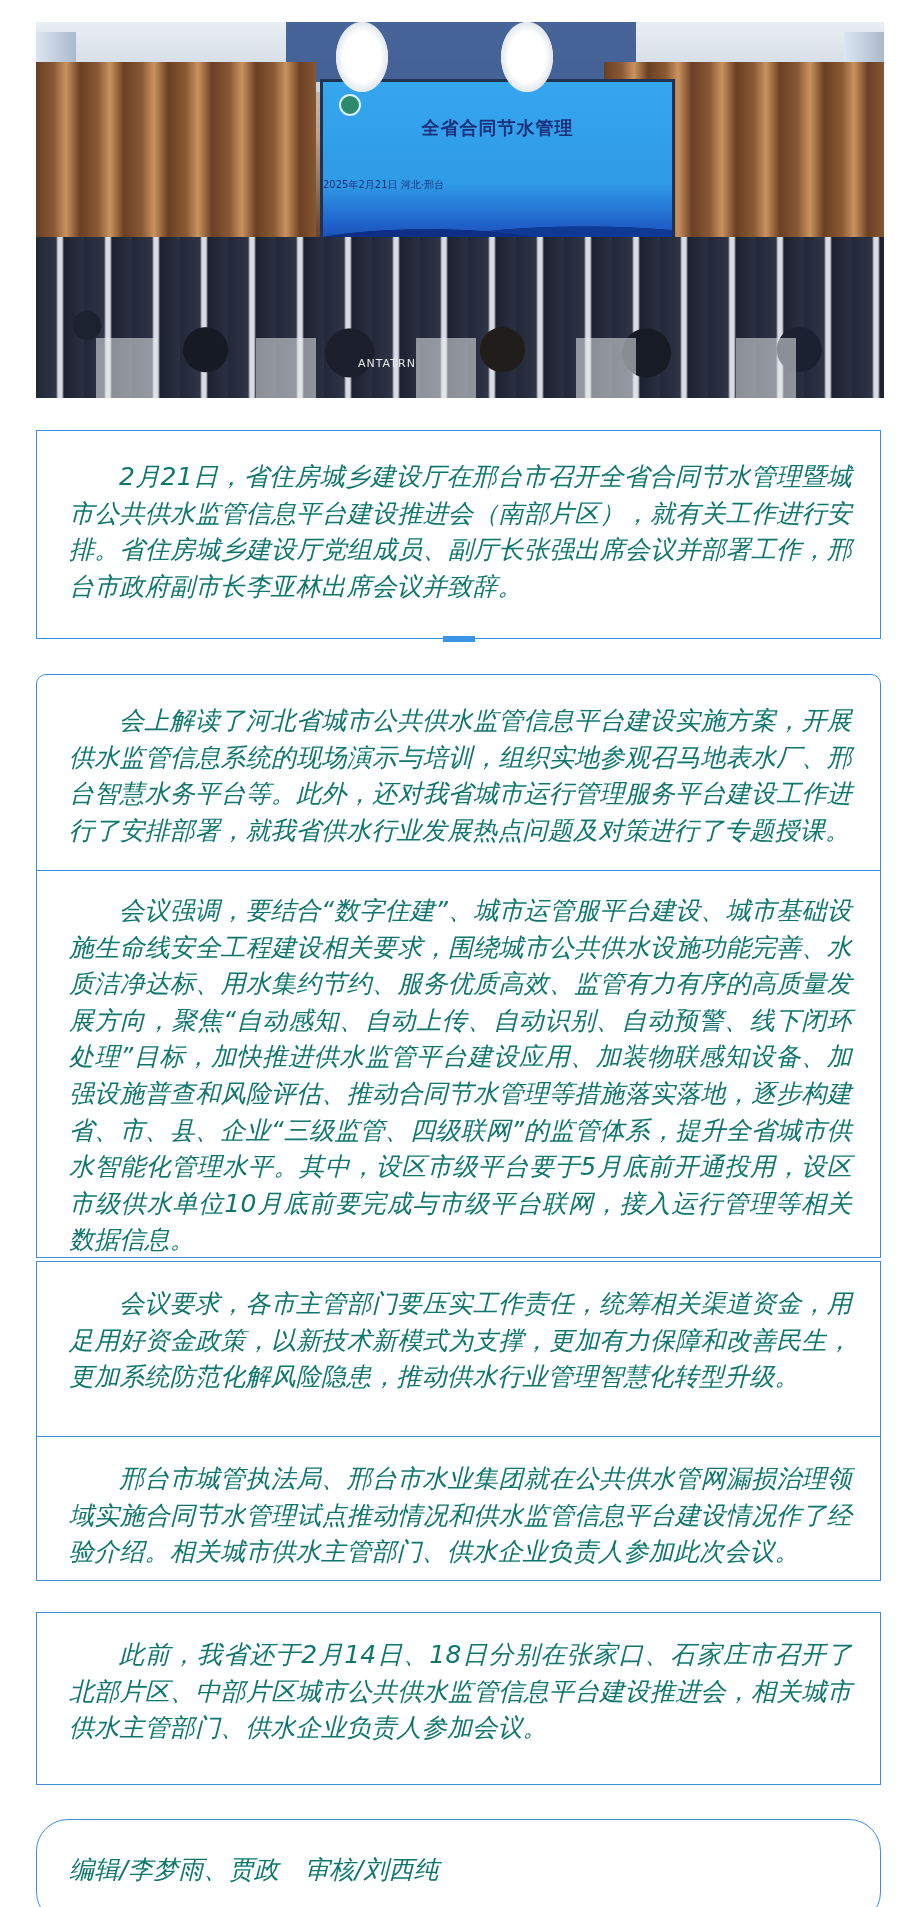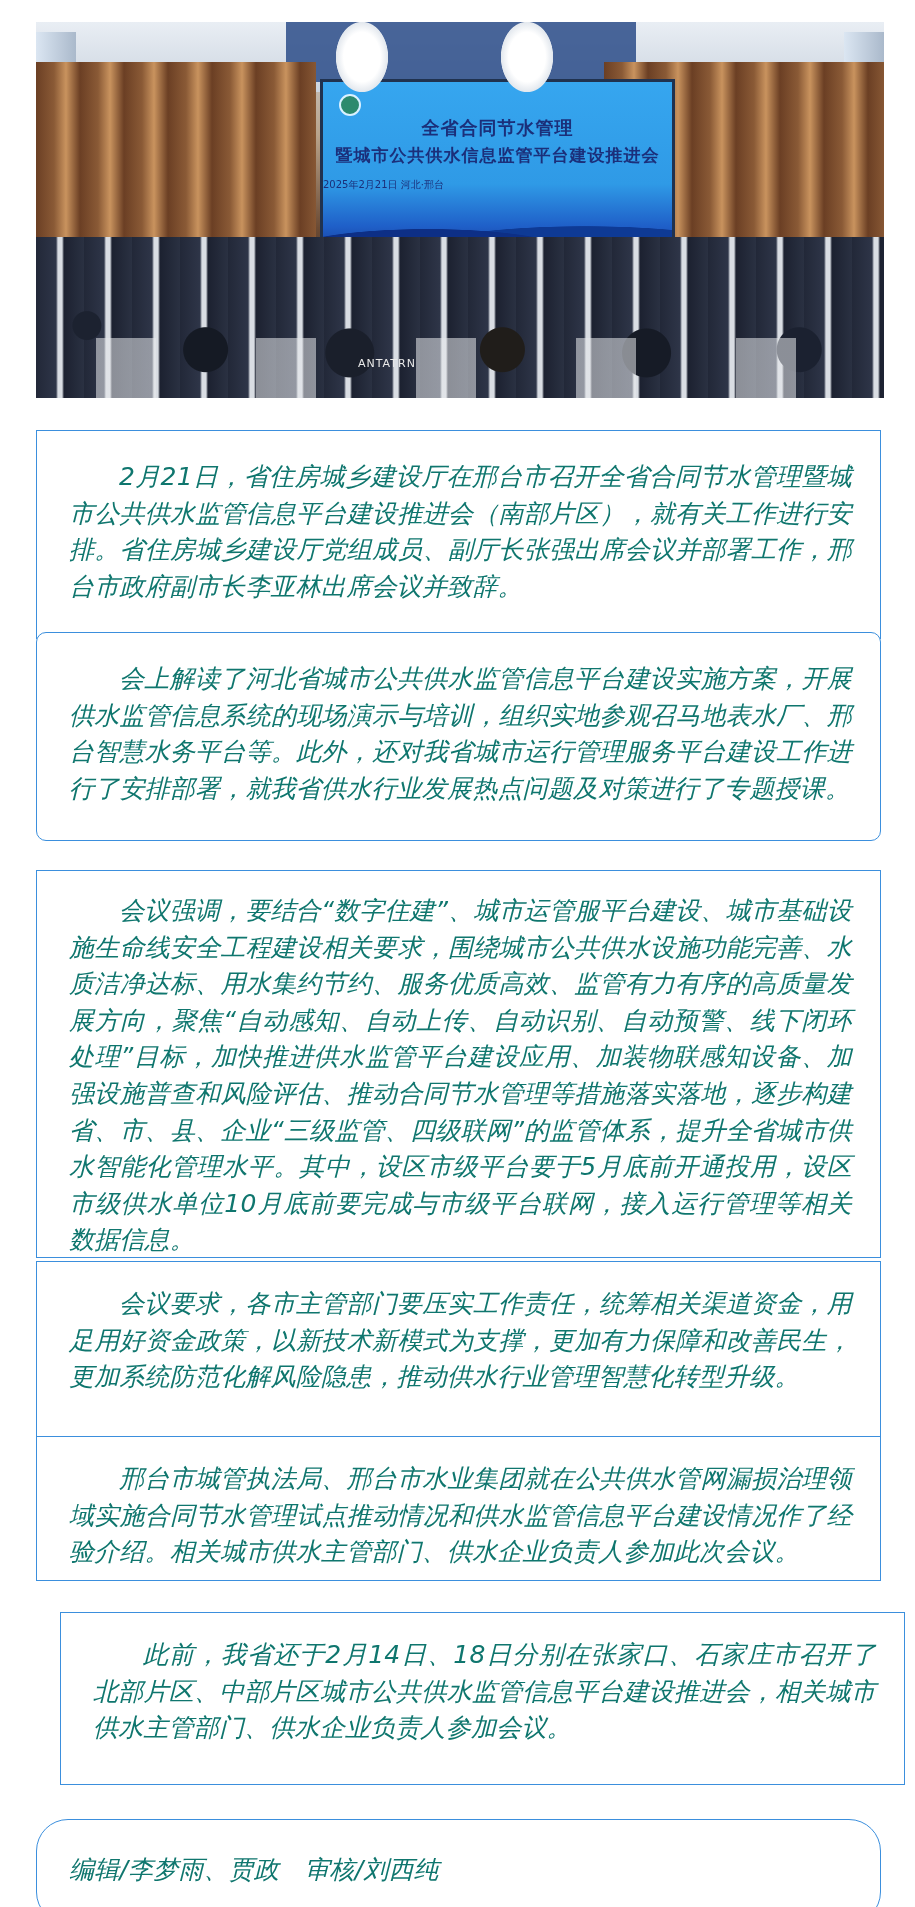--- a/index.html
+++ b/index.html
@@ -141,51 +141,50 @@
 <div class="photo">
   <div class="ceiling"></div>
   <div class="ceiling-dark"></div>
   <div class="window-left"></div>
   <div class="window-right"></div>
   <div class="wall-left"></div>
   <div class="wall-right"></div>
   <div class="screen">
     <div class="logo"></div>
     <div class="line1">全省合同节水管理</div>
-    <div class="line2">暨城市公共供水信息监管平台建设推进会</div>
     <div class="date">2025年2月21日  河北·邢台</div>
     <div class="wave"></div>
   </div>
   <div class="chandelier c1"></div>
   <div class="chandelier c2"></div>
   <div class="audience"></div>
   <div class="chairs"></div>
   <div class="jacket-text">ANTATRN</div>
 </div>
 
 <div class="box" style="top:430px; height:209px;">
   <p style="top:28px;">2月21日，省住房城乡建设厅在邢台市召开全省合同节水管理暨城市公共供水监管信息平台建设推进会（南部片区），就有关工作进行安排。省住房城乡建设厅党组成员、副厅长张强出席会议并部署工作，邢台市政府副市长李亚林出席会议并致辞。</p>
 </div>
 <div class="marker"></div>
 
-<div class="box" style="top:632px; height:209px;border-radius:10px;">
+<div class="box" style="top:674px; height:209px;border-radius:10px;">
   <p style="top:28px;">会上解读了河北省城市公共供水监管信息平台建设实施方案，开展供水监管信息系统的现场演示与培训，组织实地参观召马地表水厂、邢台智慧水务平台等。此外，还对我省城市运行管理服务平台建设工作进行了安排部署，就我省供水行业发展热点问题及对策进行了专题授课。</p>
 </div>
 
 <div class="box" style="top:870px; height:388px;">
   <p style="top:22px;">会议强调，要结合“数字住建”、城市运管服平台建设、城市基础设施生命线安全工程建设相关要求，围绕城市公共供水设施功能完善、水质洁净达标、用水集约节约、服务优质高效、监管有力有序的高质量发展方向，聚焦“自动感知、自动上传、自动识别、自动预警、线下闭环处理”目标，加快推进供水监管平台建设应用、加装物联感知设备、加强设施普查和风险评估、推动合同节水管理等措施落实落地，逐步构建省、市、县、企业“三级监管、四级联网”的监管体系，提升全省城市供水智能化管理水平。其中，设区市级平台要于5月底前开通投用，设区市级供水单位10月底前要完成与市级平台联网，接入运行管理等相关数据信息。</p>
 </div>
 
 <div class="box" style="top:1261px; height:202px;padding-left:44px;">
   <p style="top:24px;">会议要求，各市主管部门要压实工作责任，统筹相关渠道资金，用足用好资金政策，以新技术新模式为支撑，更加有力保障和改善民生，更加系统防范化解风险隐患，推动供水行业管理智慧化转型升级。</p>
 </div>
 
 <div class="box" style="top:1436px; height:145px;">
   <p style="top:24px;">邢台市城管执法局、邢台市水业集团就在公共供水管网漏损治理领域实施合同节水管理试点推动情况和供水监管信息平台建设情况作了经验介绍。相关城市供水主管部门、供水企业负责人参加此次会议。</p>
 </div>
 
-<div class="box" style="top:1612px; height:173px;margin-left:24px;">
+<div class="box" style="top:1612px; height:173px;">
   <p style="top:24px;">此前，我省还于2月14日、18日分别在张家口、石家庄市召开了北部片区、中部片区城市公共供水监管信息平台建设推进会，相关城市供水主管部门、供水企业负责人参加会议。</p>
 </div>
 
 <div class="box" style="top:1819px; height:105px;border-radius:32px;">
   <p class="noindent" style="top:32px;">编辑/李梦雨、贾政　审核/刘西纯</p>
 </div>
 
 </body></html>

